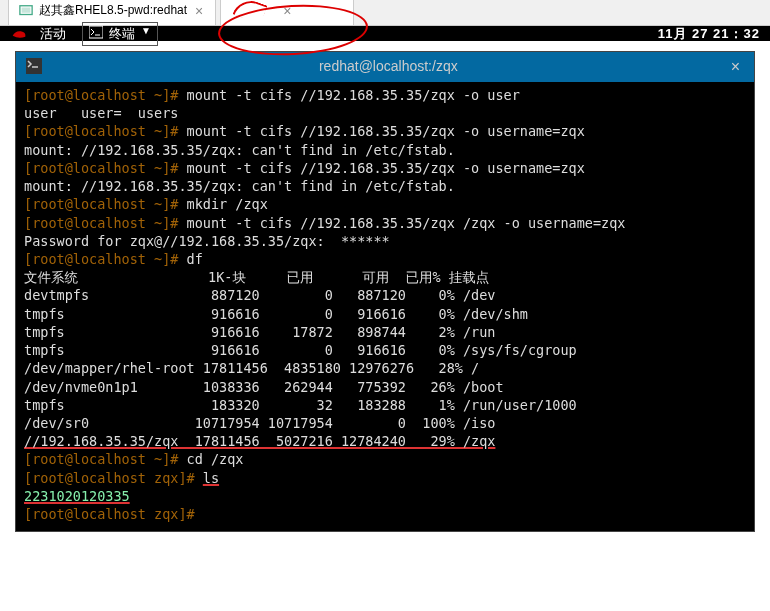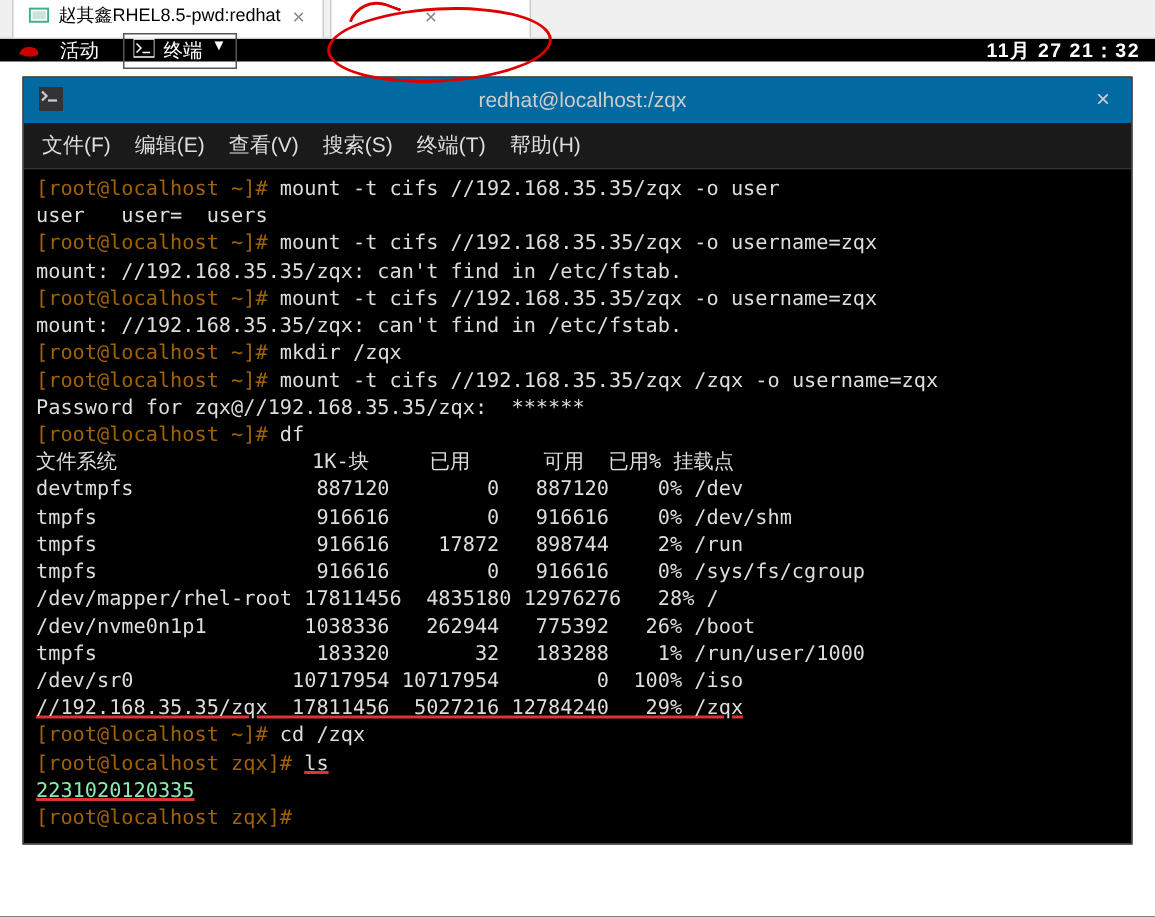--- a/index.html
+++ b/index.html
@@ -185,28 +185,20 @@
   <div class="term-title">
     <span class="term-title-icon">
       <svg viewBox="0 0 16 16">
           <rect width="16" height="16" fill="#333"></rect>
           <path d="M2 3 L5 6 L2 9" stroke="#ccc" fill="none" stroke-width="1.5"></path>
           <line x1="6" y1="9" x2="12" y2="9" stroke="#ccc" stroke-width="1.5"></line>
         </svg>
     </span>
     <span class="term-title-text">redhat@localhost:/zqx</span>
     <span class="term-title-close">×</span>
-  </div>
-  <div class="term-menu">
-    <span>文件(F)</span>
-    <span>编辑(E)</span>
-    <span>查看(V)</span>
-    <span>搜索(S)</span>
-    <span>终端(T)</span>
-    <span>帮助(H)</span>
   </div>
   <div class="term-body"><span class="root">[root@localhost ~]# </span><span>mount -t cifs //192.168.35.35/zqx -o user</span>
 <span>user   user=  users</span>
 <span class="root">[root@localhost ~]# </span><span>mount -t cifs //192.168.35.35/zqx -o username=zqx</span>
 <span>mount: //192.168.35.35/zqx: can't find in /etc/fstab.</span>
 <span class="root">[root@localhost ~]# </span><span>mount -t cifs //192.168.35.35/zqx -o username=zqx</span>
 <span>mount: //192.168.35.35/zqx: can't find in /etc/fstab.</span>
 <span class="root">[root@localhost ~]# </span><span>mkdir /zqx</span>
 <span class="root">[root@localhost ~]# </span><span>mount -t cifs //192.168.35.35/zqx /zqx -o username=zqx</span>
 <span>Password for zqx@//192.168.35.35/zqx:  ******</span>

